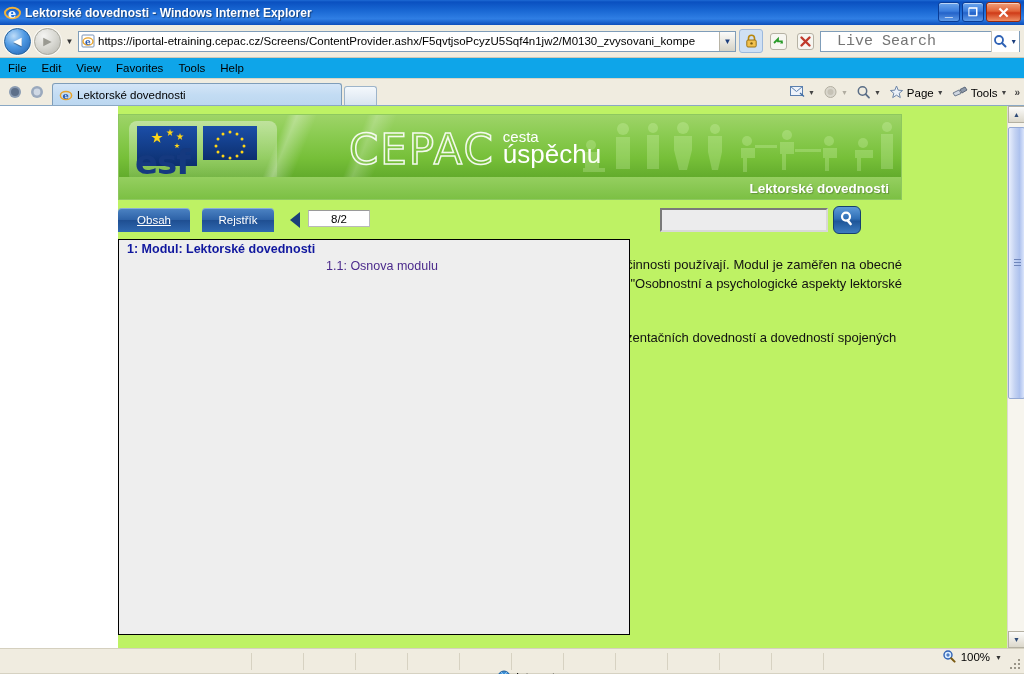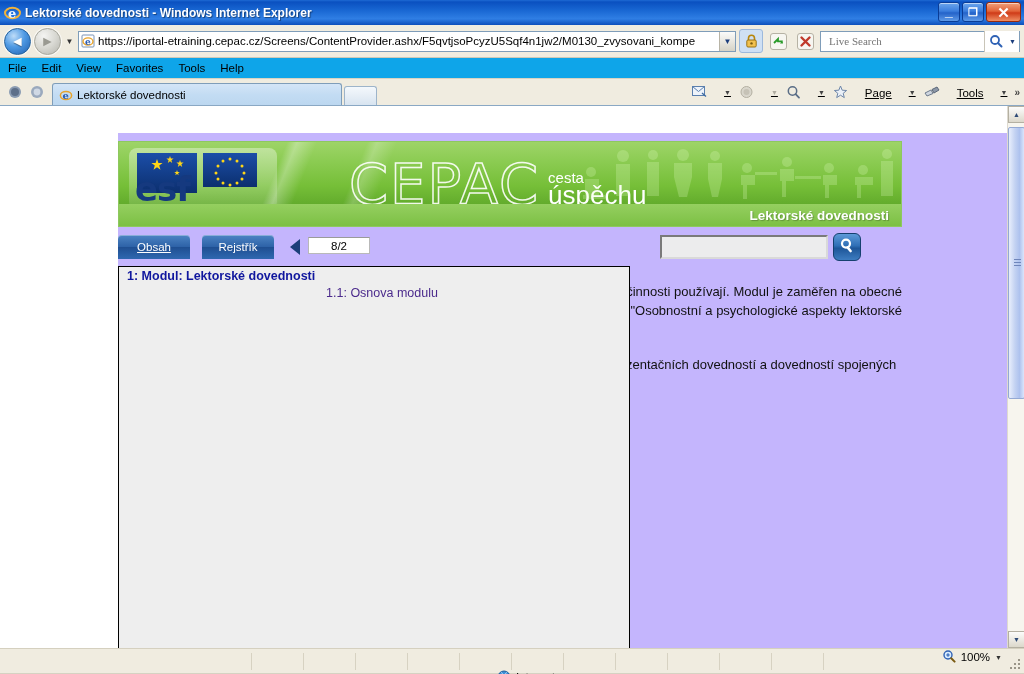--- a/index.html
+++ b/index.html
@@ -102,23 +102,23 @@
   .tb-icon {
     width:24px;height:24px;flex:0 0 auto;border-radius:3px;
     display:flex;align-items:center;justify-content:center;
   }
   .tb-icon.lock { background:#cfe0f4; border:1px solid #9db9dc; }
   .searchwrap {
     width: 200px; height:21px; flex:0 0 auto; background:#fff;
     border:1px solid #7f9db9; display:flex; align-items:center;
   }
   .searchwrap input {
-    border:none; outline:none; flex:1 1 auto; font-size:11px;
-    color:#9a9a9a; padding-left:8px; background:transparent;
-    font-family:Liberation Serif, serif; min-width:0;
+    border:none; outline:none; flex:1 1 auto; font-size:15px;
+    color:#9a9a9a; padding-left:16px; background:transparent;
+    font-family:Liberation Mono, monospace; min-width:0;
   }
   .search-go {
     width:22px;height:21px;border-left:1px solid #c9c5b8;
     display:flex;align-items:center;justify-content:center;
     background:#fff;
   }
   .search-drop {
     width:13px;height:21px;display:flex;align-items:center;justify-content:center;
     font-size:7px;color:#1a3d7c;background:#fff;
   }
@@ -156,35 +156,35 @@
     width:33px;height:19px;margin-left:2px;
     background: linear-gradient(180deg,#f4f8fc 0%,#d8e4f0 100%);
     border:1px solid #9db4ca; border-bottom:none; border-radius:3px 3px 0 0;
   }
   .tab-right {
     position:absolute; right:4px; bottom:2px;
     display:flex; align-items:center; gap:2px;
     font-size:11.5px; color:#000;
   }
   .tbr {
-    display:flex;align-items:center;gap:17px;padding:0 3px;height:21px;text-decoration:underline;
+    display:flex;align-items:center;gap:3px;padding:0 3px;height:21px;
   }
   .tbr .dd { font-size:7px;color:#444; }
   .tbr .dd.dim { color:#b0aca0; }
   .chev { font-size:10px;color:#444;font-weight:bold;padding-left:2px; }
 
   
   .viewport {
     position:relative;
     height: 542px;
     background:#fff;
     display:flex;
   }
   .page-left-gutter { width:118px; background:#fff; flex:0 0 auto; }
-  .page-canvas { position:relative; flex:1 1 auto; background:#c4b5fd; overflow:hidden;margin-top:27px; }
+  .page-canvas { position:relative; flex:1 1 auto; background:#bef264; overflow:hidden; }
 
   
   .banner {
     position:absolute; left:0; top:8px; width:784px; height:86px;
     background: linear-gradient(180deg,#9ed468 0%,#8ccc53 22%,#76bf38 52%,#5fa82a 78%,#79bd3e 100%);
     border:1px solid #8ec85f;
     overflow:hidden;
   }
   .banner::before {
     content:""; position:absolute; left:-40px; top:-30px; width:420px;height:200px;
@@ -208,21 +208,21 @@
   .esf-text {
     position:absolute; left:6px; top:24px;
     font-family:"DejaVu Sans", sans-serif;
     font-size:34px; font-weight:bold; color:#15397f; letter-spacing:-1px;
     line-height:1;
   }
   .cepac-wrap {
     position:absolute; left:230px; top:14px; display:flex; align-items:flex-end; gap:8px;
   }
   .cepac {
-    font-size:56px; letter-spacing:2px; color:transparent;
+    font-size:42px; letter-spacing:2px; color:transparent;
     -webkit-text-stroke:1.5px rgba(255,255,255,.9);
     font-family:"DejaVu Sans", sans-serif;
     line-height:1;
   }
   .cesta-group { color:#fff; line-height:1.05; padding-bottom:3px; }
   .cesta { font-size:15px; display:block; }
   .uspechu { font-size:26px; display:block; margin-top:-4px; }
   .people {
     position:absolute; right:4px; top:4px; height:60px; width:320px;
     display:flex; align-items:flex-end; justify-content:space-between;

